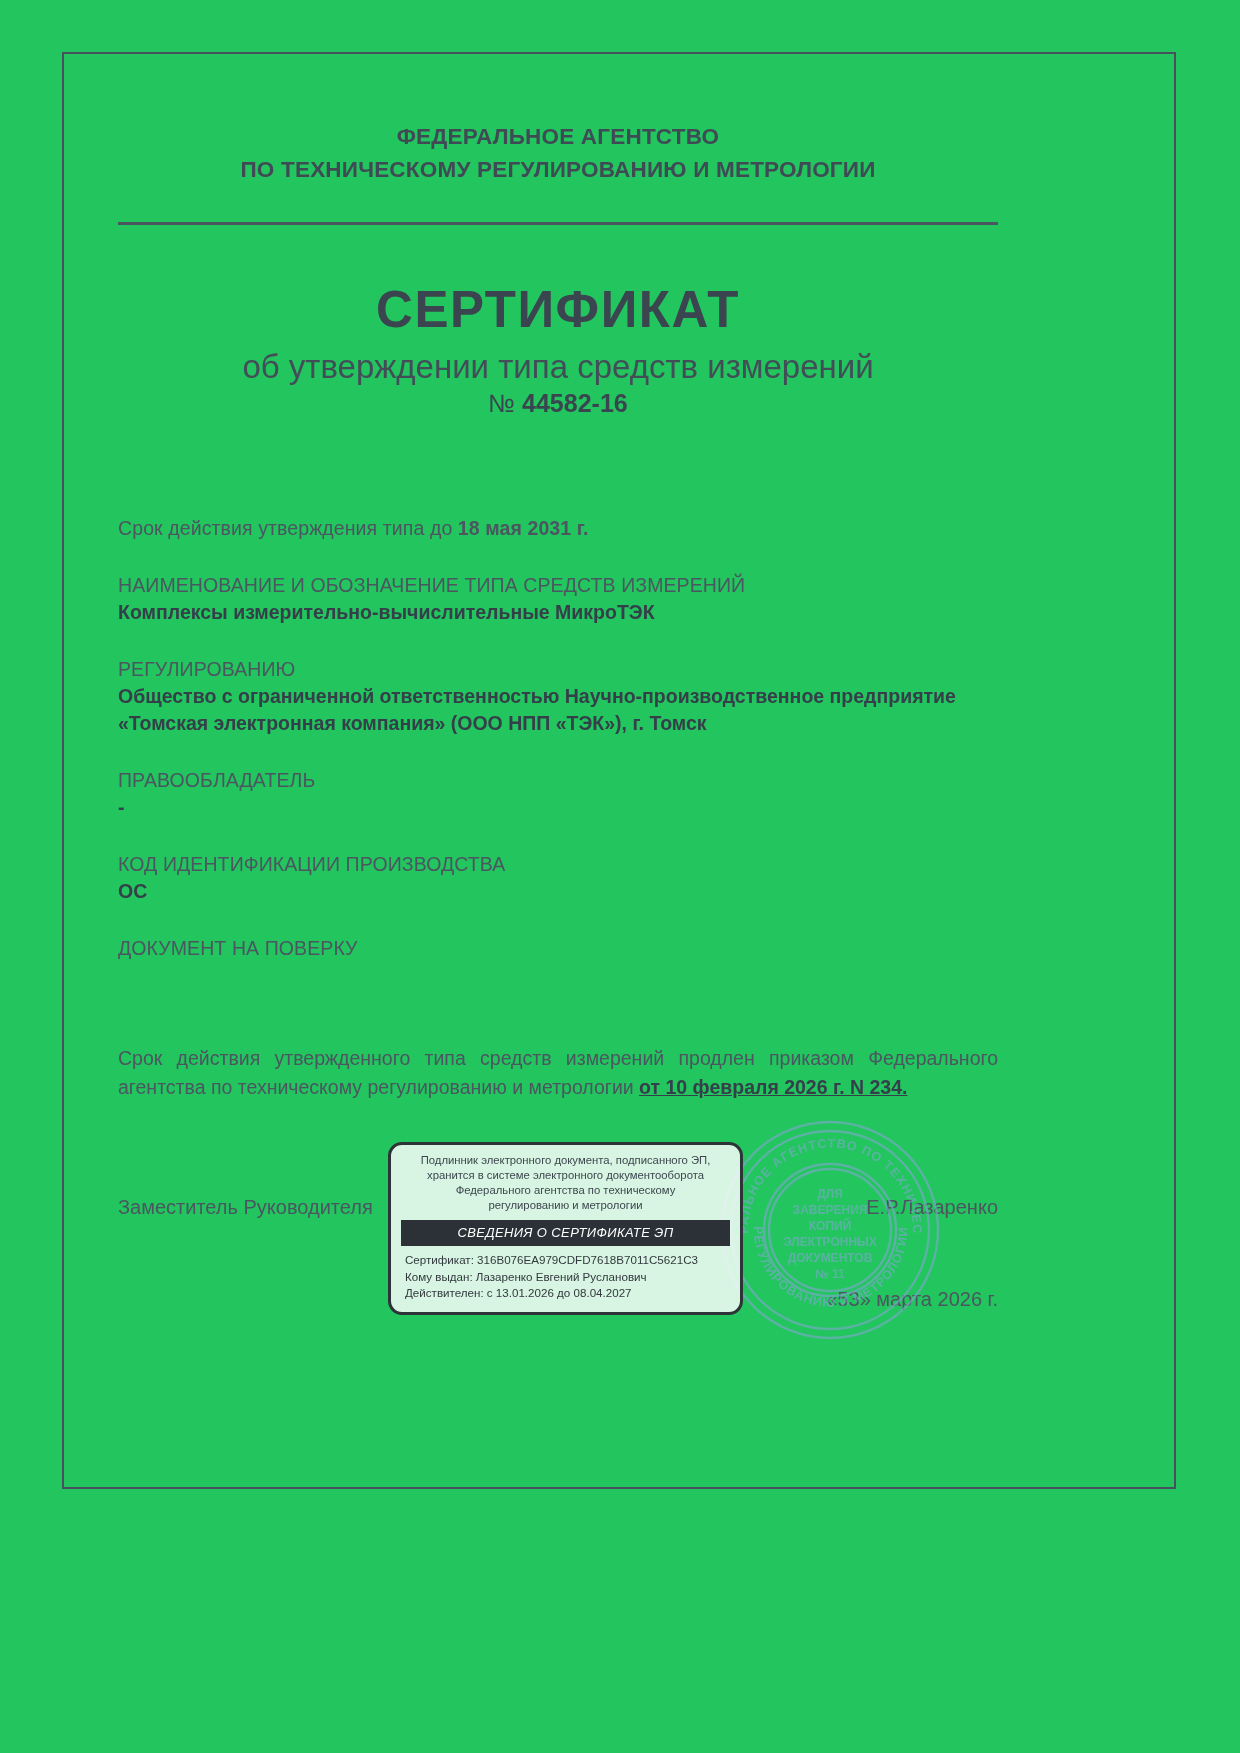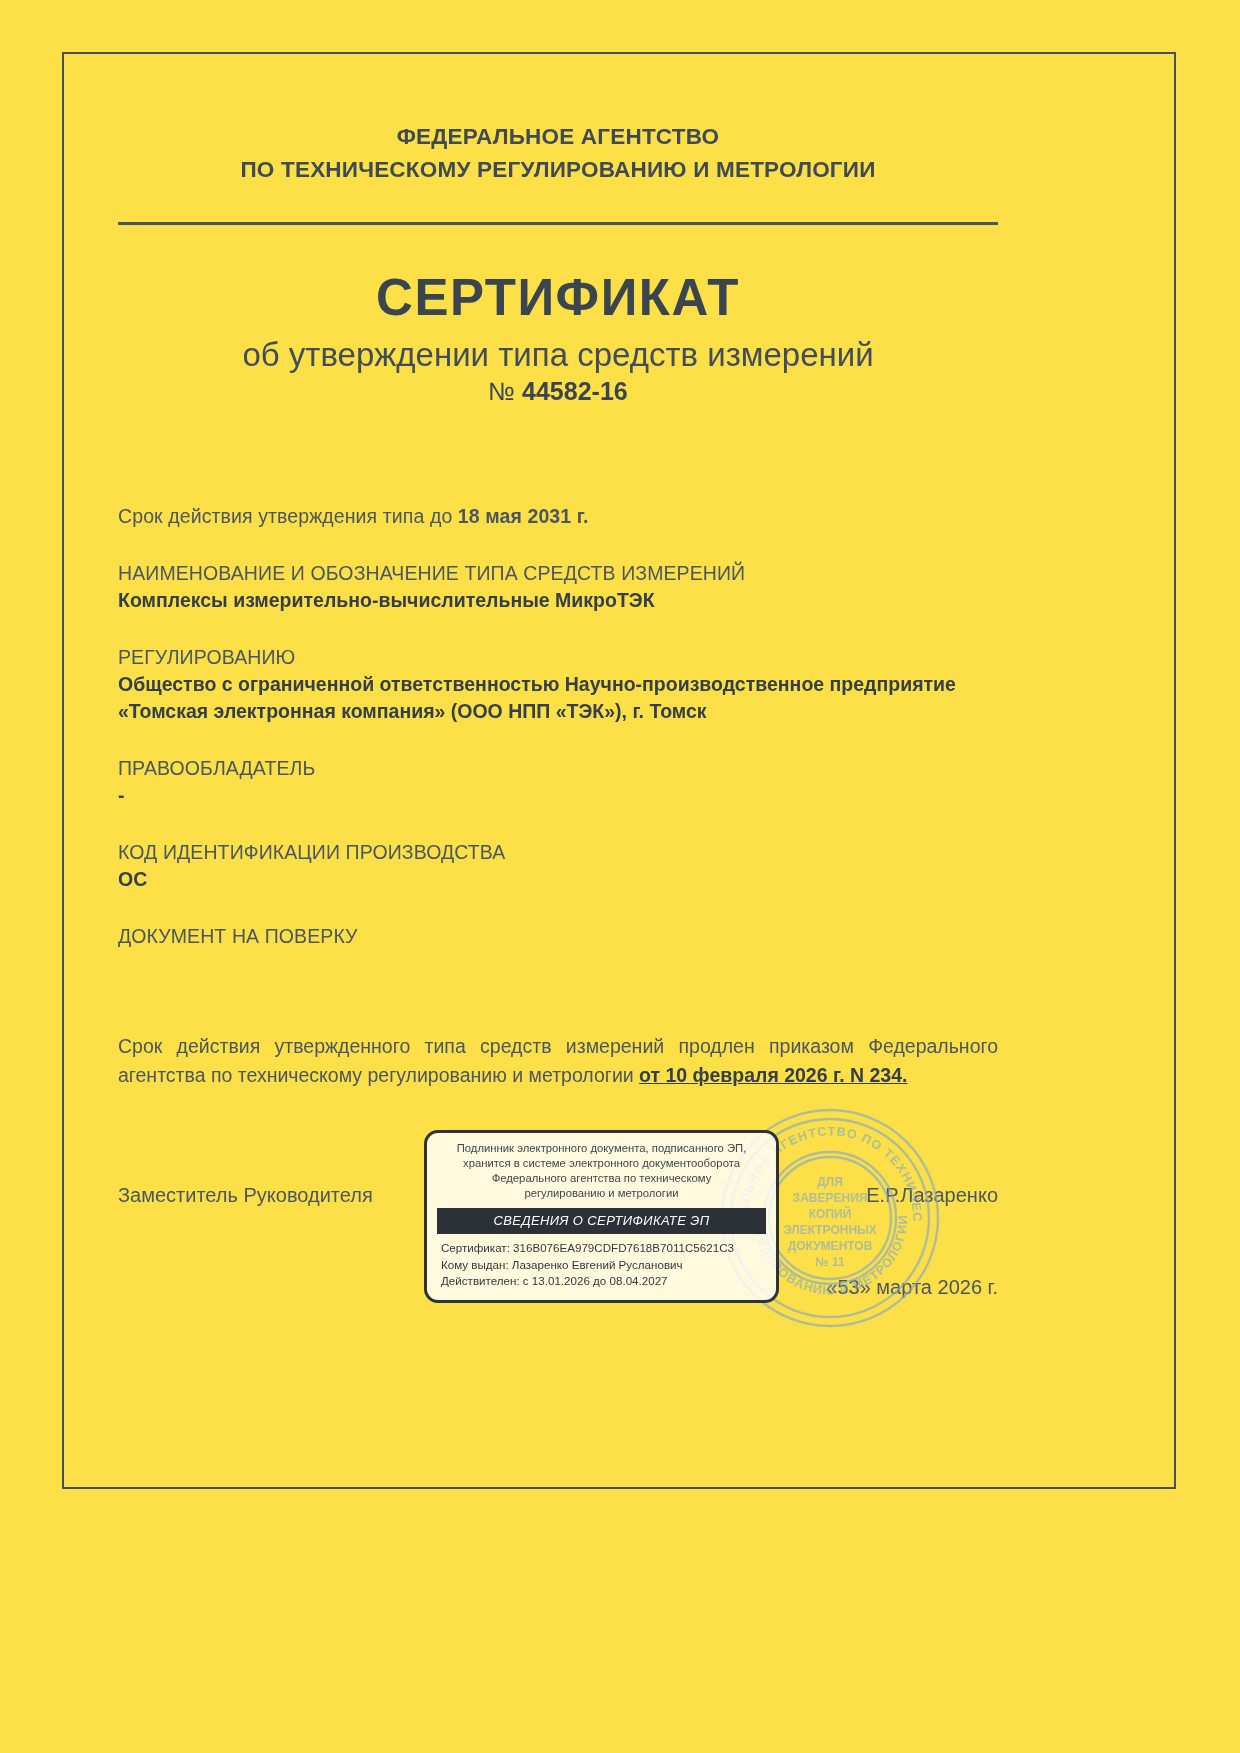--- a/index.html
+++ b/index.html
@@ -4,21 +4,21 @@
 <style>
   html, body {
     margin: 0;
     padding: 0;
     background: #ffffff;
   }
   .page {
     position: relative;
     width: 1240px;
     height: 1753px;
-    background: #fde047;
+    background: #22c55e;
     font-family: "Liberation Sans", sans-serif;
     color: #3f4a55;
     overflow: hidden;
   }
   
   .page-frame {
     position: absolute;
     left: 62px;
     top: 52px;
     width: 1114px;
@@ -45,21 +45,21 @@
   }
   .agency div { white-space: nowrap; }
   .rule {
     margin-top: 36px;
     height: 3px;
     background: #4a555f;
   }
 
   
   .cert-title {
-    margin-top: 44px;
+    margin-top: 56px;
     text-align: center;
     font-weight: bold;
     font-size: 51px;
     letter-spacing: 1.5px;
     line-height: 58px;
     color: #3a454f;
   }
   .cert-sub {
     margin-top: 12px;
     text-align: center;
@@ -129,21 +129,20 @@
     position: absolute;
     left: 270px;
     top: -6px;
     width: 355px;
     border: 3px solid #2e3338;
     border-radius: 14px;
     background: rgba(255,255,255,0.82);
     padding: 8px 10px 10px 10px;
     box-sizing: border-box;
     z-index: 5;
-    margin-left: 36px;
   }
   .ep-head {
     text-align: center;
     font-size: 11.3px;
     line-height: 15px;
     color: #3d464f;
   }
   .ep-bar {
     margin: 7px 0 6px 0;
     background: #2b3137;

